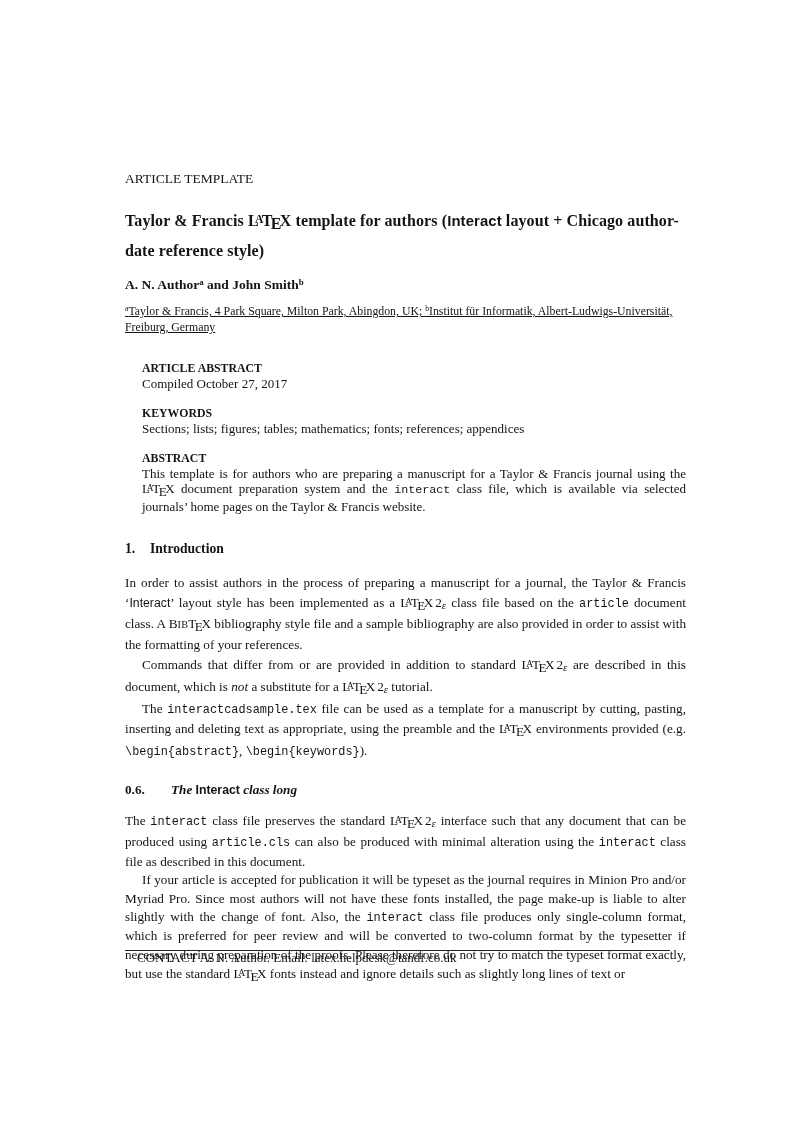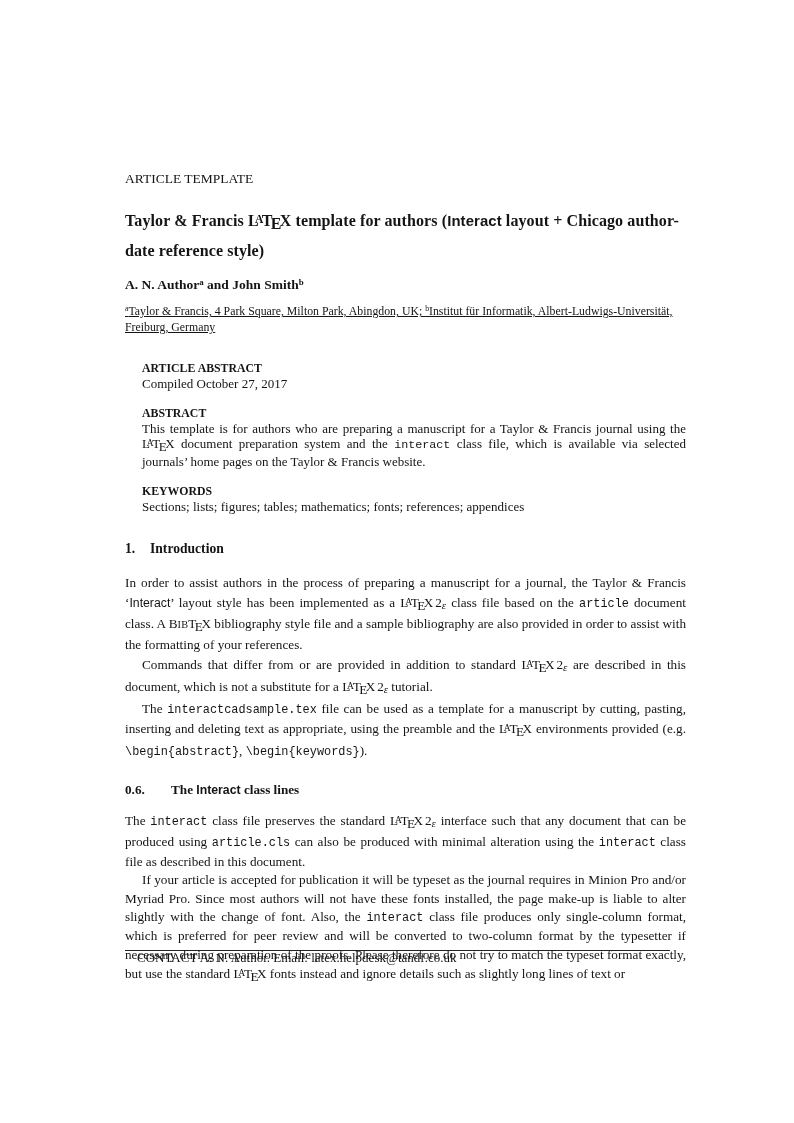--- a/index.html
+++ b/index.html
@@ -44,21 +44,21 @@
     margin:21px 0 13px 0;
   }
   h3.subsec .secnum{display:inline-block;width:46px;font-style:normal;}
   p.para{
     margin:0;
     font-size:13.2px;line-height:18.4px;
     text-align:justify;
   }
   p.para + p.para{text-indent:17px;}
   
-  .seg-em{}
+  .seg-em{font-style:italic;}
   .seg-code{font-family:"Liberation Mono", monospace;font-size:0.90em;}
   .seg-sans{font-family:"Liberation Sans", sans-serif;font-size:0.93em;}
   .seg-sup{font-size:0.66em;vertical-align:0.5em;line-height:0;}
   
   .logo{white-space:nowrap;}
   .logo .lA{font-size:0.72em;vertical-align:0.23em;margin-left:-0.34em;margin-right:-0.13em;}
   .logo .lE{vertical-align:-0.22em;margin-left:-0.115em;margin-right:-0.115em;}
   .logo .l2{margin-left:0.14em;}
   .logo .le{font-size:0.82em;font-style:italic;vertical-align:-0.18em;}
   .logo .sc{font-size:0.78em;letter-spacing:0.02em;}
@@ -79,38 +79,38 @@
   <div class="authors">A. N. Author<span class="seg-sup">a</span> and John Smith<span class="seg-sup">b</span></div>
 
   <div class="affiliation"><span class="seg-sup">a</span>Taylor &amp; Francis, 4 Park Square, Milton Park, Abingdon, UK; <span class="seg-sup">b</span>Institut für Informatik, Albert-Ludwigs-Universität, Freiburg, Germany</div>
 
   <section class="meta-block">
     <div class="meta-item">
       <div class="meta-label">ARTICLE ABSTRACT</div>
       <div class="meta-text">Compiled October 27, 2017</div>
     </div>
     <div class="meta-item">
+      <div class="meta-label">KEYWORDS</div>
+      <div class="meta-text">Sections; lists; figures; tables; mathematics; fonts; references; appendices</div>
+    </div>
+    <div class="meta-item">
       <div class="meta-label">ABSTRACT</div>
       <div class="meta-text">This template is for authors who are preparing a manuscript for a Taylor &amp; Francis journal using the <span class="logo">L<span class="lA">A</span>T<span class="lE">E</span>X</span> document preparation system and the <span class="seg-code">interact</span> class file, which is available via selected journals’ home pages on the Taylor &amp; Francis website.</div>
-    </div>
-    <div class="meta-item">
-      <div class="meta-label">KEYWORDS</div>
-      <div class="meta-text">Sections; lists; figures; tables; mathematics; fonts; references; appendices</div>
     </div>
   </section>
 
   <main class="body-text">
 
     <h2 class="sec"><span class="secnum">1.</span><span>Introduction</span></h2>
 
     <p class="para">In order to assist authors in the process of preparing a manuscript for a journal, the Taylor &amp; Francis ‘<span class="seg-sans">Interact</span>’ layout style has been implemented as a <span class="logo">L<span class="lA">A</span>T<span class="lE">E</span>X<span class="l2">2</span><span class="le">ε</span></span> class file based on the <span class="seg-code">article</span> document class. A <span class="logo">B<span class="sc">IB</span>T<span class="lE">E</span>X</span> bibliography style file and a sample bibliography are also provided in order to assist with the formatting of your references.</p>
     <p class="para">Commands that differ from or are provided in addition to standard <span class="logo">L<span class="lA">A</span>T<span class="lE">E</span>X<span class="l2">2</span><span class="le">ε</span></span> are described in this document, which is <span class="seg-em">not</span> a substitute for a <span class="logo">L<span class="lA">A</span>T<span class="lE">E</span>X<span class="l2">2</span><span class="le">ε</span></span> tutorial.</p>
     <p class="para">The <span class="seg-code">interactcadsample.tex</span> file can be used as a template for a manuscript by cutting, pasting, inserting and deleting text as appropriate, using the preamble and the <span class="logo">L<span class="lA">A</span>T<span class="lE">E</span>X</span> environments provided (e.g. <span class="seg-code">\begin{abstract}</span>, <span class="seg-code">\begin{keywords}</span>).</p>
 
-    <h3 class="subsec"><span class="secnum">0.6.</span><span><span class="seg-em">The </span><span class="seg-sans">Interact</span><span class="seg-em"> class lines</span></span></h3>
+    <h3 class="subsec"><span class="secnum">0.6.</span><span><span class="seg-em">The </span><span class="seg-sans">Interact</span><span class="seg-em"> class long</span></span></h3>
 
     <p class="para">The <span class="seg-code">interact</span> class file preserves the standard <span class="logo">L<span class="lA">A</span>T<span class="lE">E</span>X<span class="l2">2</span><span class="le">ε</span></span> interface such that any document that can be produced using <span class="seg-code">article.cls</span> can also be produced with minimal alteration using the <span class="seg-code">interact</span> class file as described in this document.</p>
     <p class="para">If your article is accepted for publication it will be typeset as the journal requires in Minion Pro and/or Myriad Pro. Since most authors will not have these fonts installed, the page make-up is liable to alter slightly with the change of font. Also, the <span class="seg-code">interact</span> class file produces only single-column format, which is preferred for peer review and will be converted to two-column format by the typesetter if necessary during preparation of the proofs. Please therefore do not try to match the typeset format exactly, but use the standard <span class="logo">L<span class="lA">A</span>T<span class="lE">E</span>X</span> fonts instead and ignore details such as slightly long lines of text or</p>
 
   </main>
 
   <footer class="footer">
     <hr class="foot-rule">
     <div class="foot-text">CONTACT A. N. Author. Email: latex.helpdesk@tandf.co.uk</div>
   </footer>

